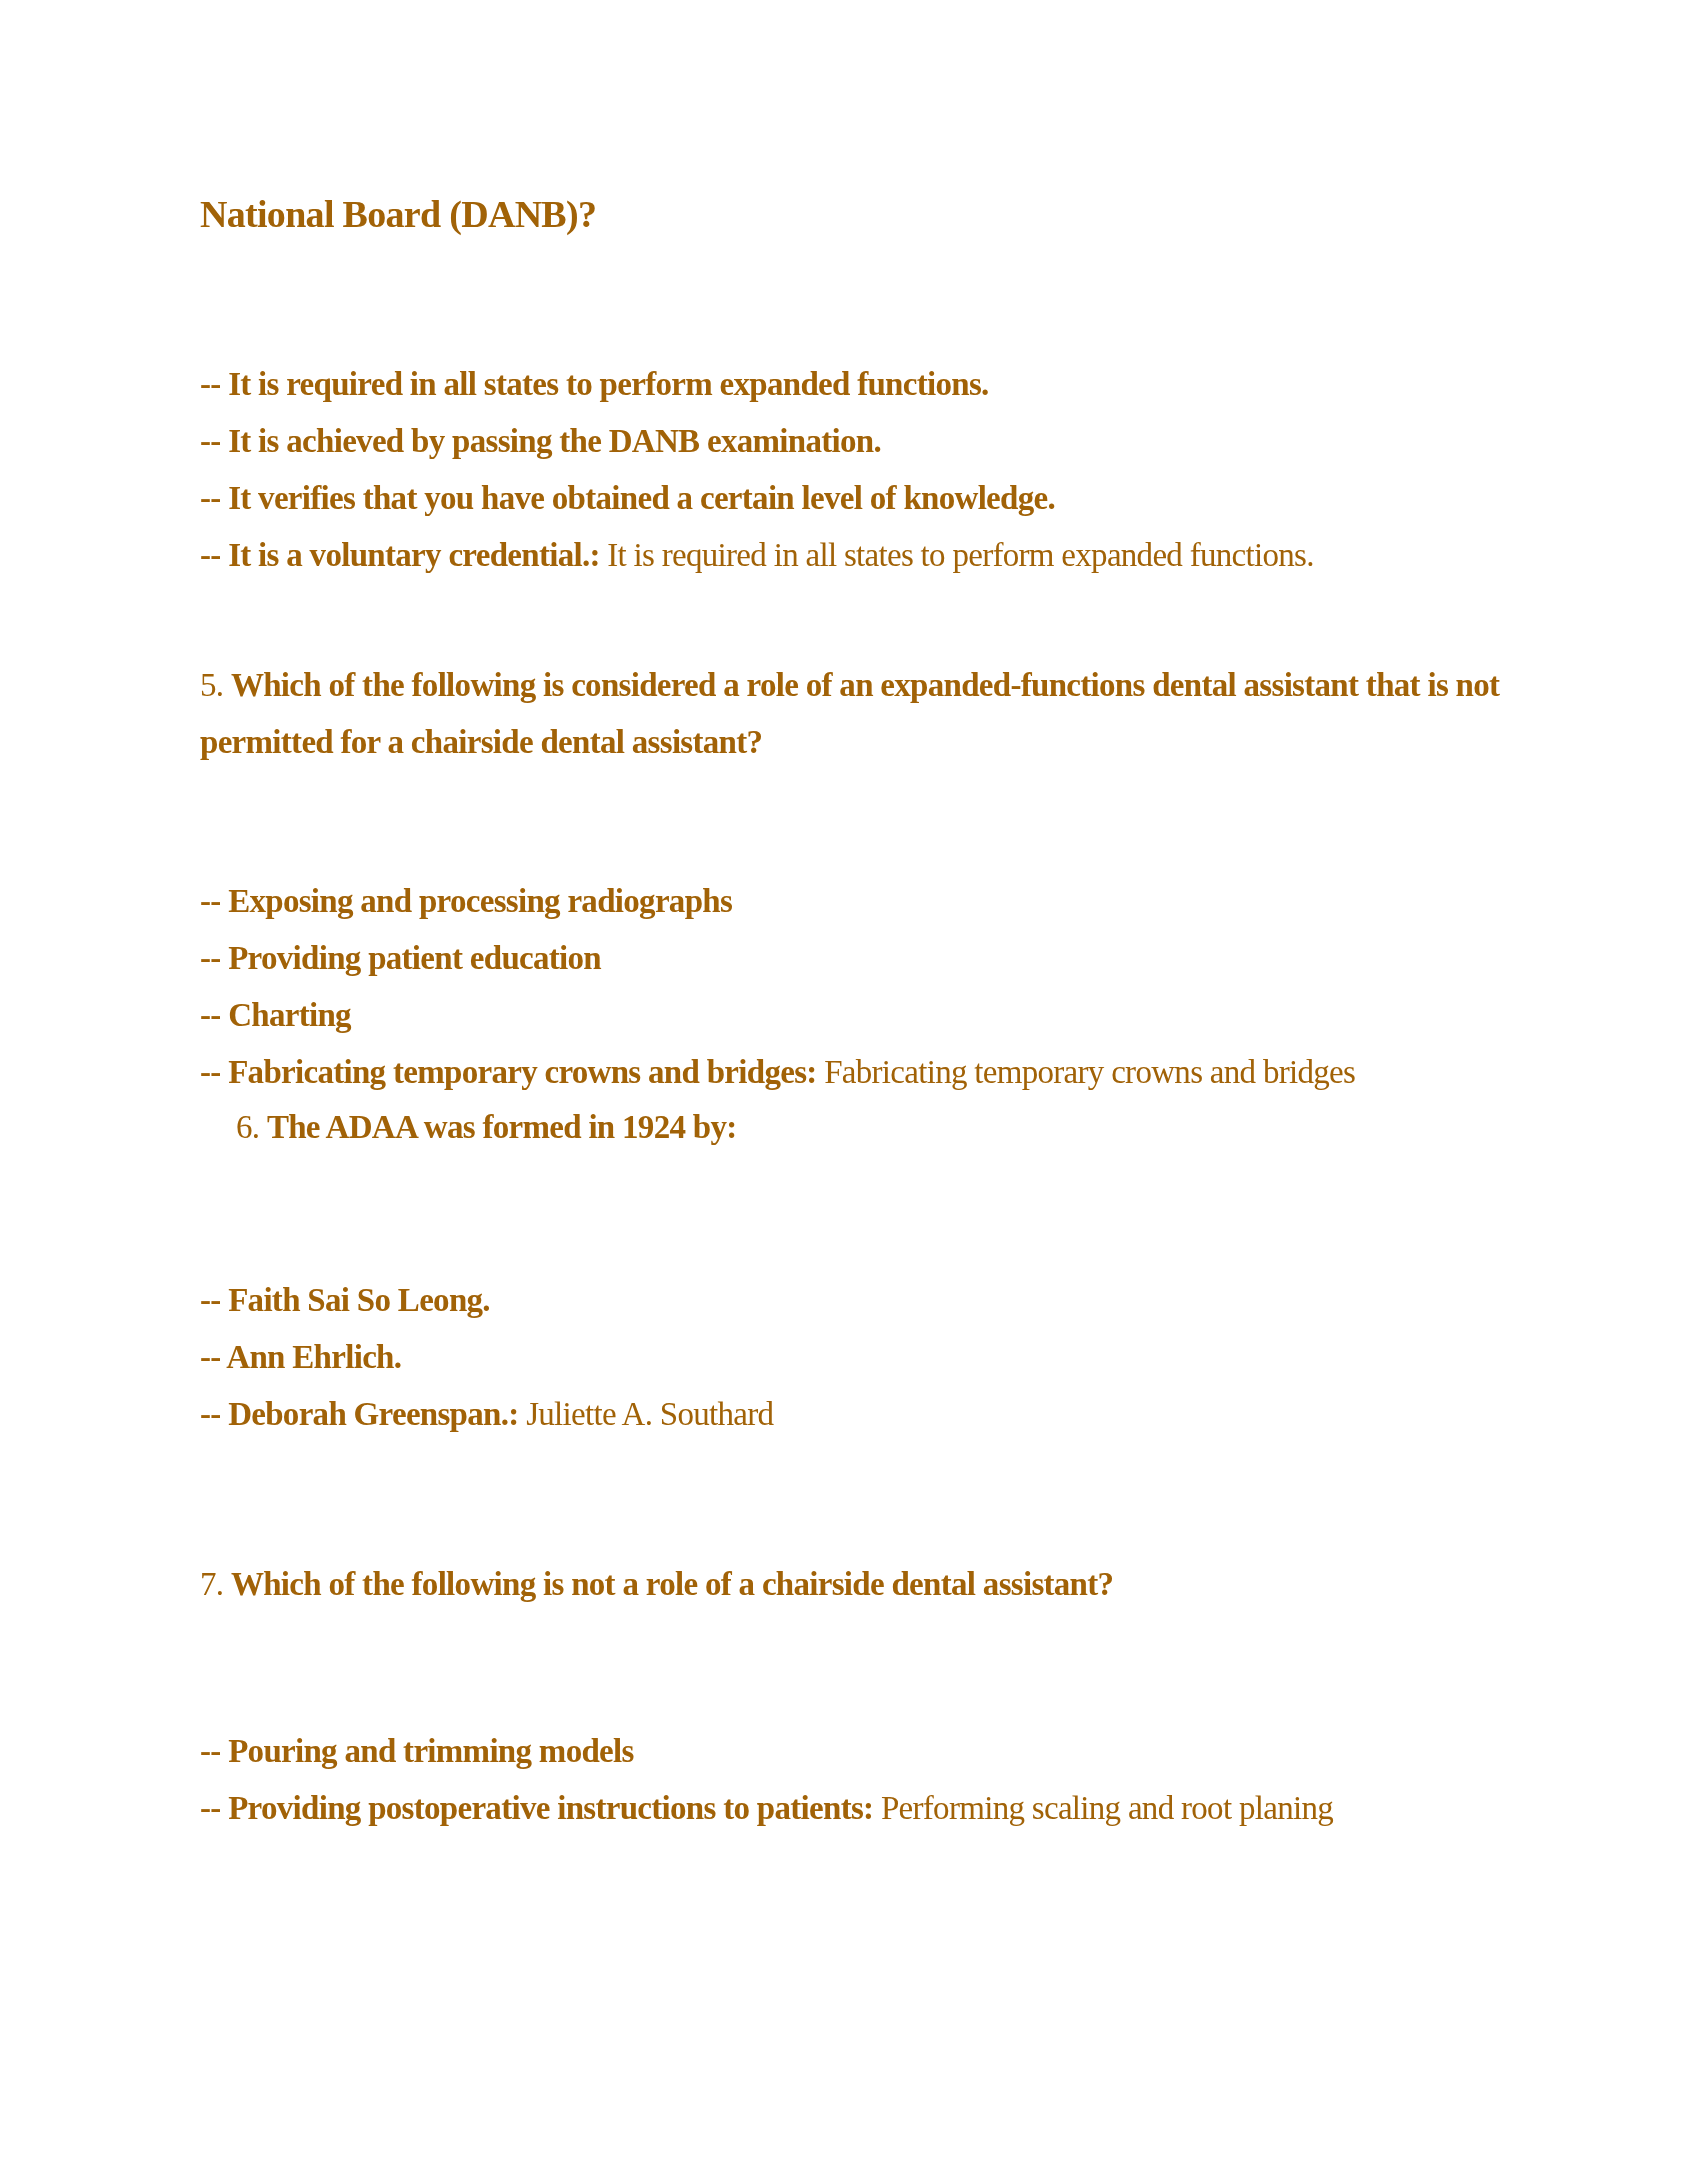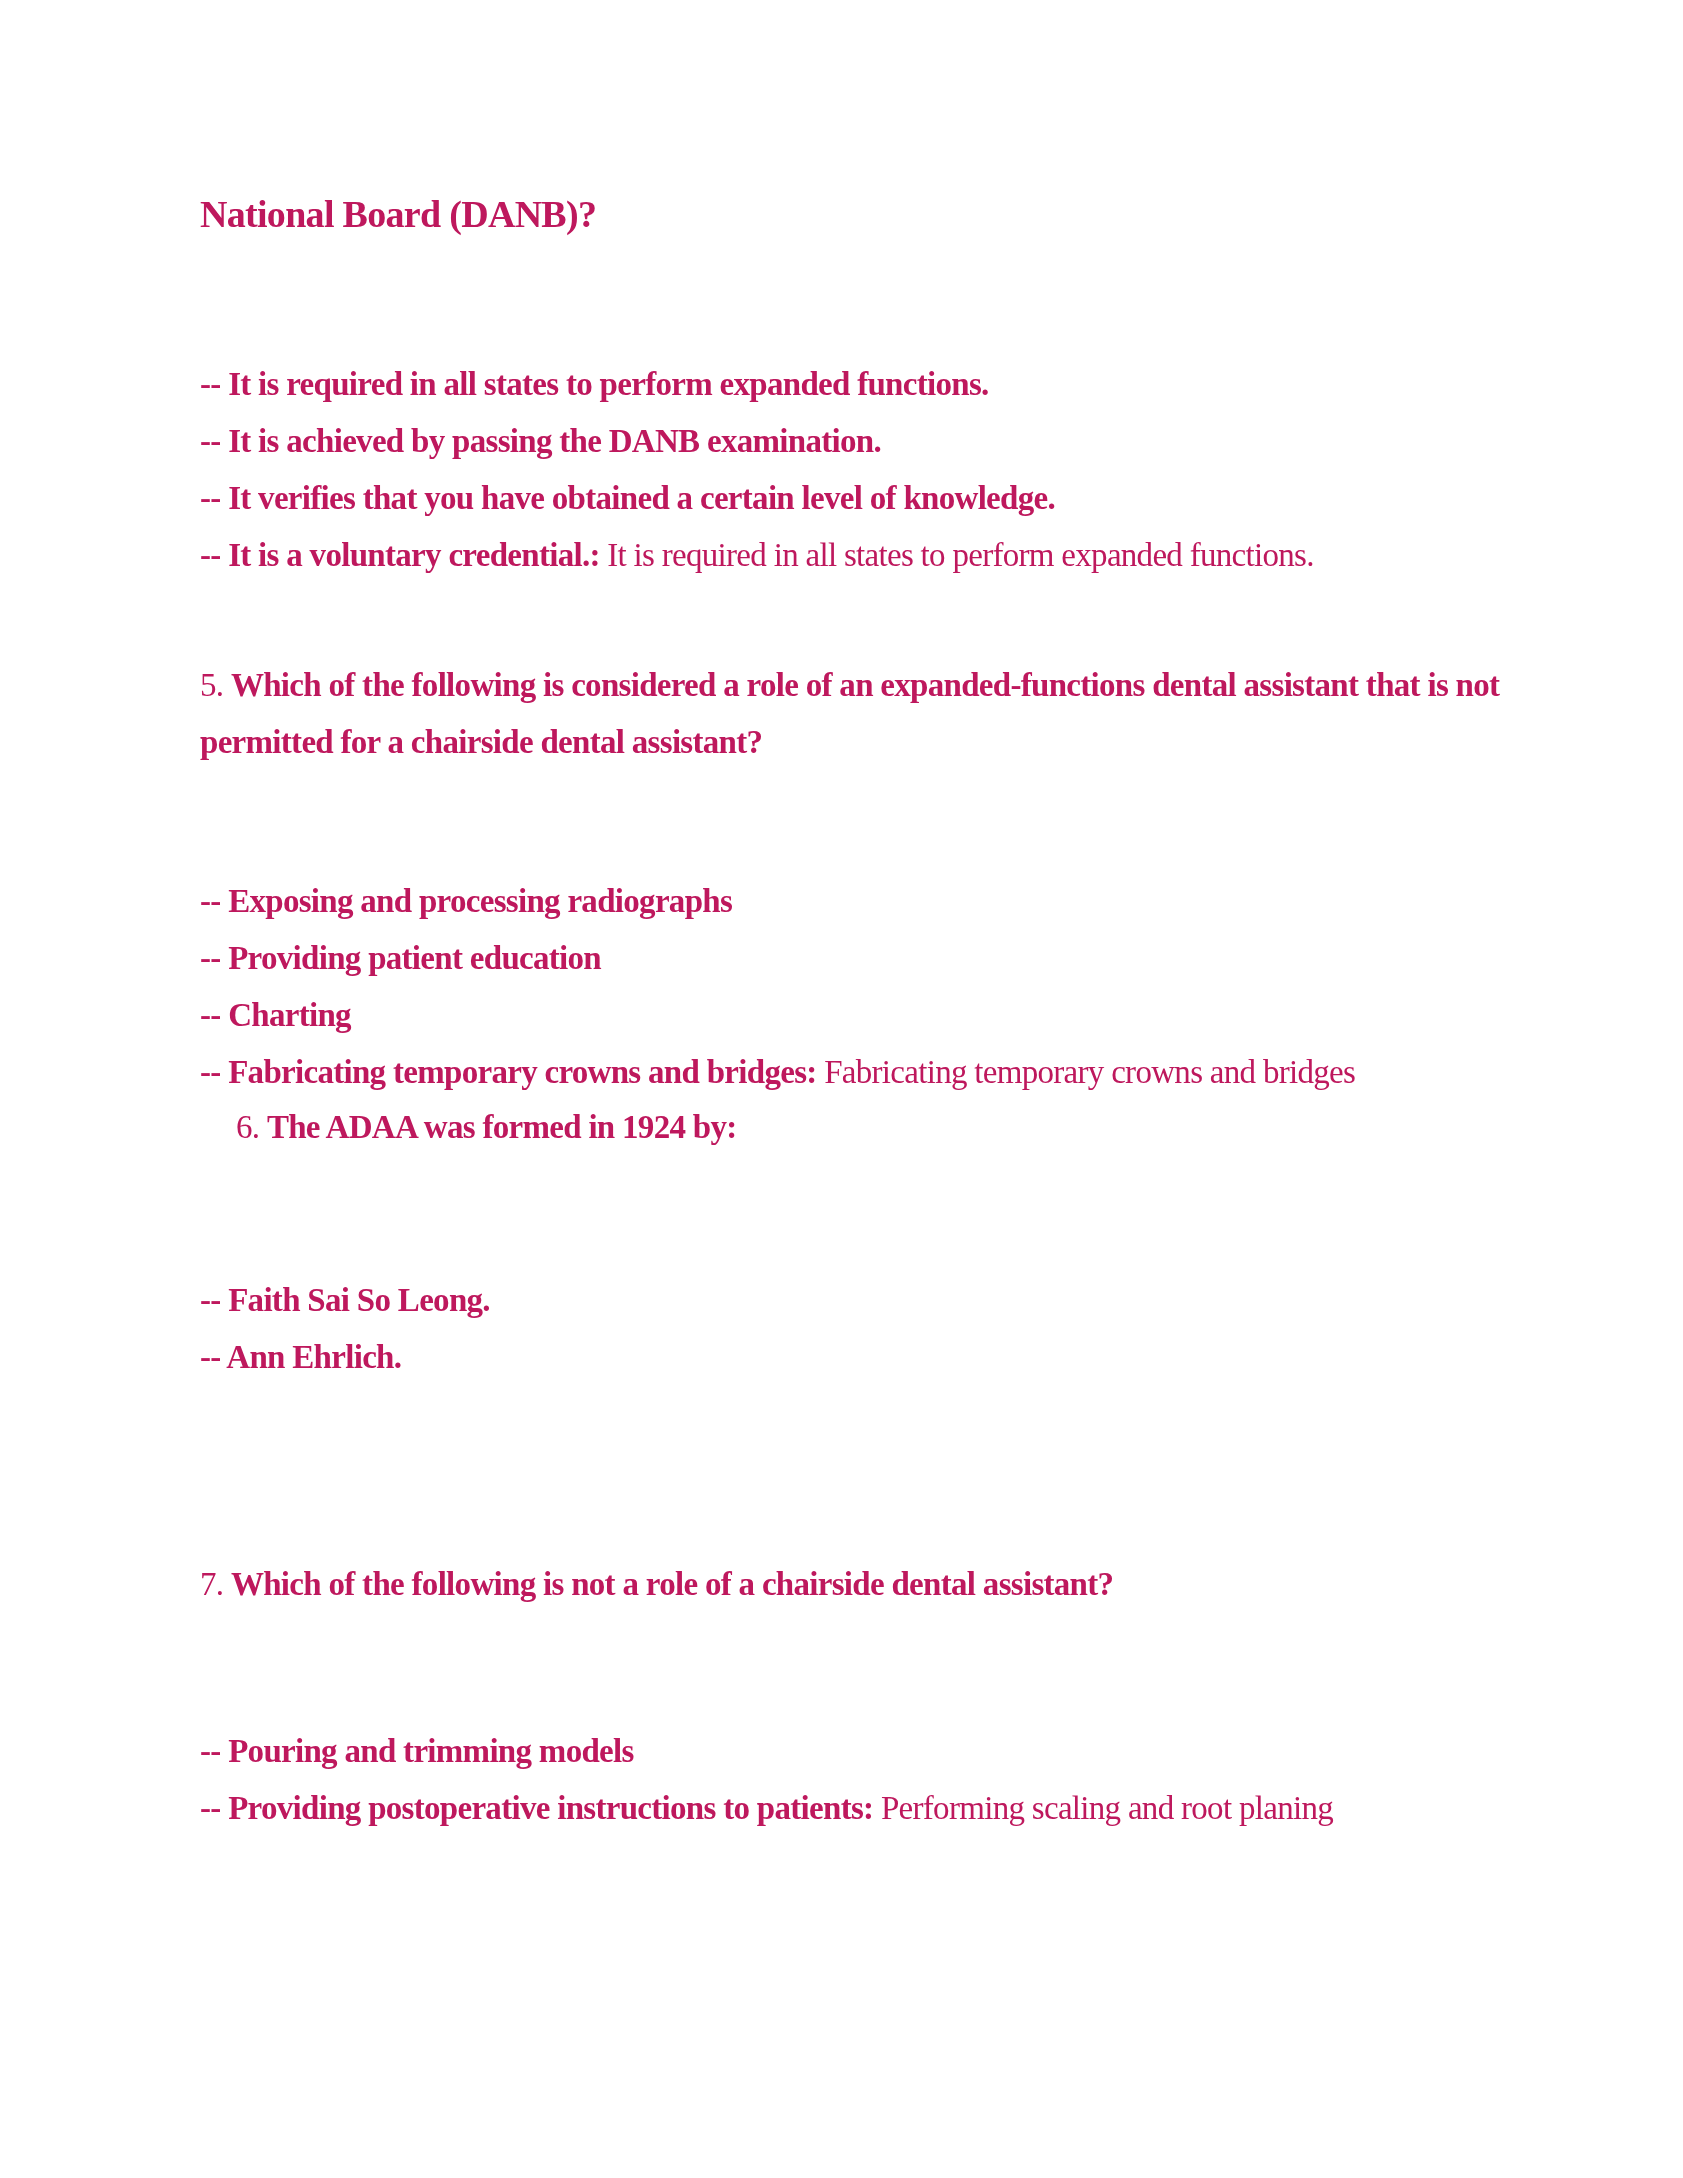--- a/index.html
+++ b/index.html
@@ -6,21 +6,21 @@
     margin: 0;
     padding: 0;
     background: #ffffff;
   }
   .page {
     position: relative;
     width: 1683px;
     height: 2178px;
     background: #ffffff;
     font-family: "Liberation Serif", "DejaVu Serif", serif;
-    color: #be185d;
+    color: #a16207;
     font-size: 33px;
     line-height: 57px;
     letter-spacing: -0.7px;
     overflow: hidden;
   }
   .block {
     position: absolute;
     left: 200px;
     width: 1327px;
   }
@@ -57,20 +57,21 @@
     <div class="line"><span class="b">-- Fabricating temporary crowns and bridges:</span><span class="r"> Fabricating temporary crowns and bridges</span></div>
   </div>
 
   <div class="block" style="top:1099px;margin-left:36px;">
     <span class="r">6. </span><span class="b">The ADAA was formed in 1924 by:</span>
   </div>
 
   <div class="block" style="top:1272px;">
     <div class="line"><span class="b">-- Faith Sai So Leong.</span><span class="r"></span></div>
     <div class="line"><span class="b">-- Ann Ehrlich.</span><span class="r"></span></div>
+    <div class="line"><span class="b">-- Deborah Greenspan.:</span><span class="r"> Juliette A. Southard</span></div>
   </div>
 
   <div class="block" style="top:1556px;">
     <span class="r">7. </span><span class="b">Which of the following is not a role of a chairside dental assistant?</span>
   </div>
 
   <div class="block" style="top:1723px;">
     <div class="line"><span class="b">-- Pouring and trimming models</span><span class="r"></span></div>
     <div class="line"><span class="b">-- Providing postoperative instructions to patients:</span><span class="r"> Performing scaling and root planing</span></div>
   </div>

